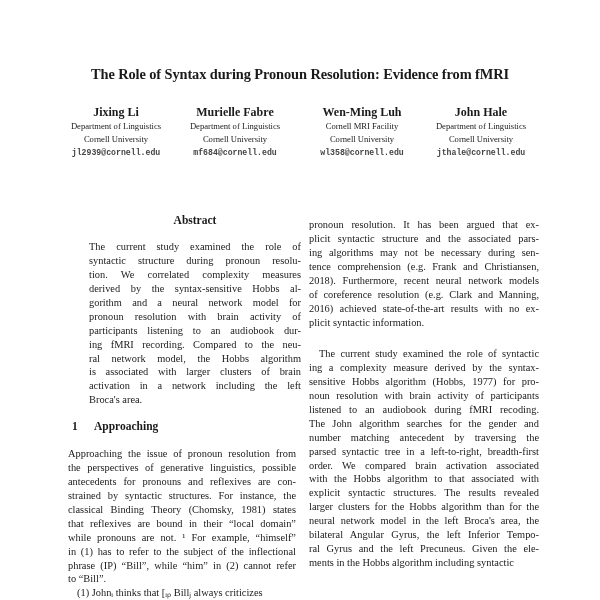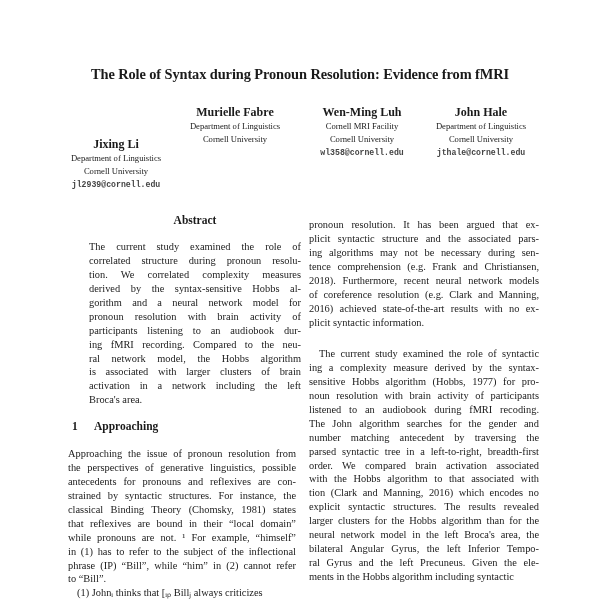--- a/index.html
+++ b/index.html
@@ -2,21 +2,21 @@
 <html><head>
   <meta charset="utf-8">
   <style>
     html, body { margin: 0; padding: 0; background: #ffffff; }
     body { width: 600px; height: 600px; overflow: hidden; position: relative; font-family: "Liberation Serif", serif; color: #1a1a1a; }
     .title { position: absolute; top: 66px; left: 0; width: 600px; text-align: center; font-weight: bold; font-size: 14.4px; letter-spacing: -0.1px; }
     .author { position: absolute; top: 104px; width: 130px; text-align: center; }
     .author .name { font-weight: bold; font-size: 12px; line-height: 16px; }
     .author .aff { font-size: 8.6px; line-height: 13px; }
     .author .email { font-family: "Liberation Mono", monospace; font-size: 8.2px; line-height: 14px; color: #444; font-weight: bold; }
-    .a1 { left: 51px; margin-top: 32px; } .a2 { left: 170px; } .a3 { left: 297px; } .a4 { left: 416px; }
+    .a1 { left: 51px; } .a2 { left: 170px; } .a3 { left: 297px; } .a4 { left: 416px; }
     .col { position: absolute; width: 212px; font-size: 10.4px; line-height: 13.95px; }
     .col-left { left: 89px; }
     .col-left.wide { left: 68px; width: 228px; }
     .col-right { left: 309px; width: 230px; }
     .line { display: block; white-space: nowrap; text-align: justify; text-align-last: justify; height: 13.95px; }
     .line.last { text-align-last: left; }
     .abstract-heading { position: absolute; top: 214px; left: 89px; width: 212px; text-align: center; font-weight: bold; font-size: 11.5px; }
     .section-heading { position: absolute; top: 420px; left: 72px; font-weight: bold; font-size: 11.5px; }
     .section-heading .num { display: inline-block; width: 22px; }
     .example { position: absolute; top: 586px; left: 77px; width: 222px; font-size: 10.4px; line-height: 14px; }
@@ -29,38 +29,39 @@
 <div class="author a1">
   <div class="name">Jixing Li</div>
   <div class="aff">Department of Linguistics</div>
   <div class="aff">Cornell University</div>
   <div class="email">jl2939@cornell.edu</div>
 </div>
 <div class="author a2">
   <div class="name">Murielle Fabre</div>
   <div class="aff">Department of Linguistics</div>
   <div class="aff">Cornell University</div>
+  <div class="email">mf684@cornell.edu</div>
 </div>
 <div class="author a3">
   <div class="name">Wen-Ming Luh</div>
   <div class="aff">Cornell MRI Facility</div>
   <div class="aff">Cornell University</div>
   <div class="email">wl358@cornell.edu</div>
 </div>
 <div class="author a4">
   <div class="name">John Hale</div>
   <div class="aff">Department of Linguistics</div>
   <div class="aff">Cornell University</div>
   <div class="email">jthale@cornell.edu</div>
 </div>
 
 <div class="abstract-heading">Abstract</div>
 <div class="col col-left" style="top:240px;">
     <span class="line">The current study examined the role of</span>
-    <span class="line">correlated structure during pronoun resolu-</span>
+    <span class="line">syntactic structure during pronoun resolu-</span>
     <span class="line">tion. We correlated complexity measures</span>
     <span class="line">derived by the syntax-sensitive Hobbs al-</span>
     <span class="line">gorithm and a neural network model for</span>
     <span class="line">pronoun resolution with brain activity of</span>
     <span class="line">participants listening to an audiobook dur-</span>
     <span class="line">ing fMRI recording. Compared to the neu-</span>
     <span class="line">ral network model, the Hobbs algorithm</span>
     <span class="line">is associated with larger clusters of brain</span>
     <span class="line">activation in a network including the left</span>
     <span class="line last">Broca's area.</span>
@@ -98,20 +99,19 @@
     <span class="line" style="padding-left: 10px;">The current study examined the role of syntactic</span>
     <span class="line">ing a complexity measure derived by the syntax-</span>
     <span class="line">sensitive Hobbs algorithm (Hobbs, 1977) for pro-</span>
     <span class="line">noun resolution with brain activity of participants</span>
     <span class="line">listened to an audiobook during fMRI recoding.</span>
     <span class="line">The John algorithm searches for the gender and</span>
     <span class="line">number matching antecedent by traversing the</span>
     <span class="line">parsed syntactic tree in a left-to-right, breadth-first</span>
     <span class="line">order. We compared brain activation associated</span>
     <span class="line">with the Hobbs algorithm to that associated with</span>
-    <span class="line">tion (Clark and Manning, 2016) which encodes no</span>
     <span class="line">explicit syntactic structures. The results revealed</span>
     <span class="line">larger clusters for the Hobbs algorithm than for the</span>
     <span class="line">neural network model in the left Broca's area, the</span>
     <span class="line">bilateral Angular Gyrus, the left Inferior Tempo-</span>
     <span class="line">ral Gyrus and the left Precuneus. Given the ele-</span>
     <span class="line last">ments in the Hobbs algorithm including syntactic</span>
   </div>
 
 </body></html>

